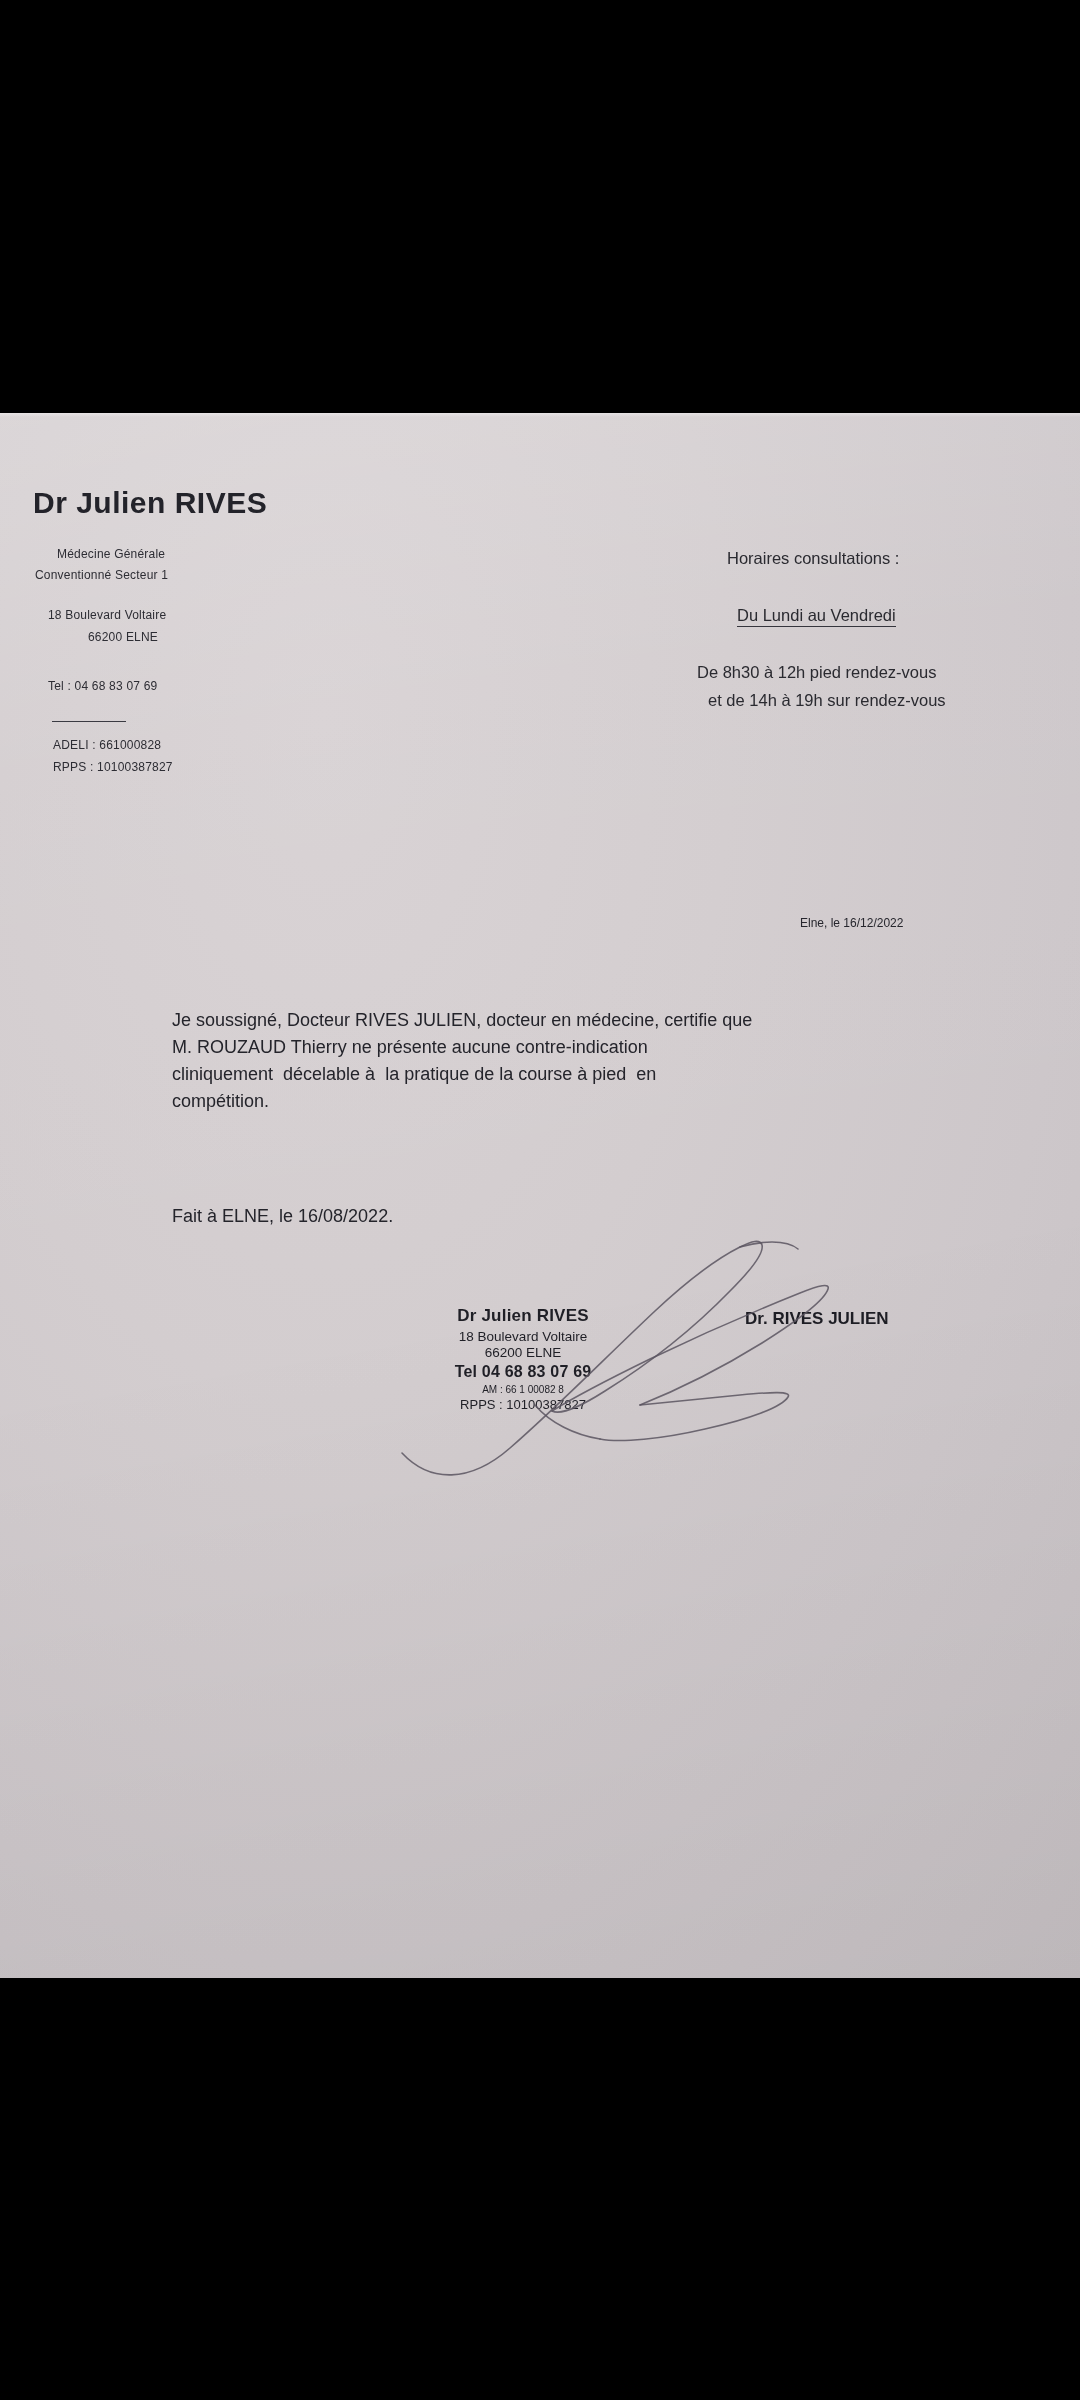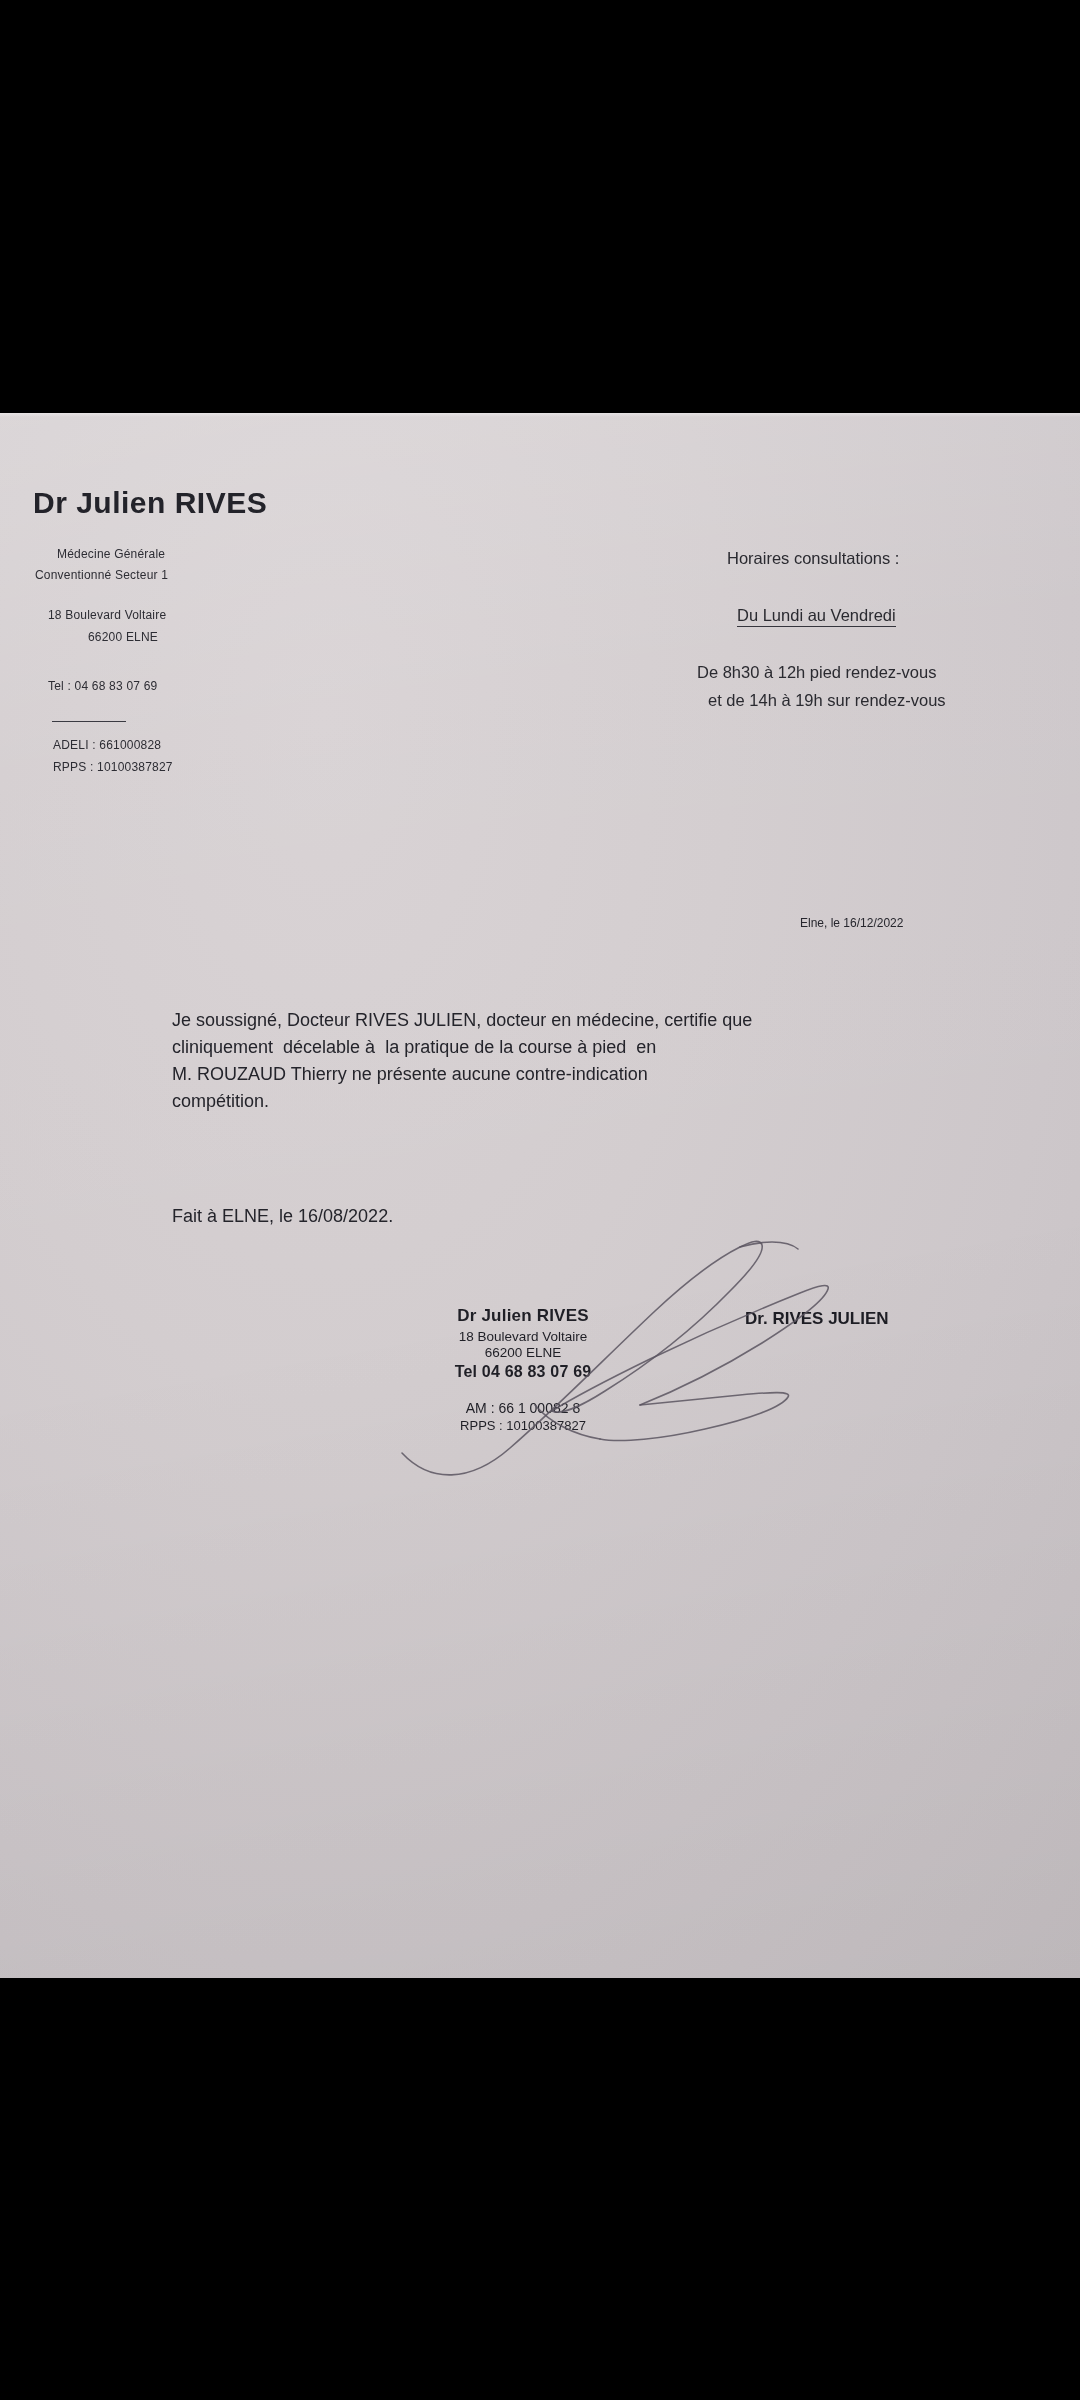--- a/index.html
+++ b/index.html
@@ -166,22 +166,22 @@
     font-size: 13.5px;
     margin-top: 1px;
   }
   .stamp .s-tel {
     font-size: 16px;
     font-weight: bold;
     margin-top: 3px;
     letter-spacing: 0.2px;
   }
   .stamp .s-am {
-    font-size: 14px;
-    margin-top: 19px;
+    font-size: 10px;
+    margin-top: 3px;
   }
   .stamp .s-rpps {
     font-size: 13px;
     margin-top: 2px;
   }
 
   
   .sig-name {
     position: absolute;
     left: 745px;
@@ -228,22 +228,22 @@
 
     <div class="hr-title">Horaires consultations :</div>
     <div class="hr-days">Du Lundi au Vendredi</div>
     <div class="hr-l1">De 8h30 à 12h pied rendez-vous</div>
     <div class="hr-l2">et de 14h à 19h sur rendez-vous</div>
 
     <div class="place-date">Elne, le 16/12/2022</div>
 
     <div class="body-par">
       <span>Je soussigné, Docteur RIVES JULIEN, docteur en médecine, certifie que</span>
+      <span>M. ROUZAUD Thierry ne présente aucune contre-indication</span>
       <span>cliniquement  décelable à  la pratique de la course à pied  en</span>
-      <span>M. ROUZAUD Thierry ne présente aucune contre-indication</span>
       <span>compétition.</span>
     </div>
 
     <div class="fait">Fait à ELNE, le 16/08/2022.</div>
 
     <div class="stamp">
       <div class="s-name">Dr Julien RIVES</div>
       <div class="s-addr">18 Boulevard Voltaire</div>
       <div class="s-city">66200 ELNE</div>
       <div class="s-tel">Tel 04 68 83 07 69</div>

